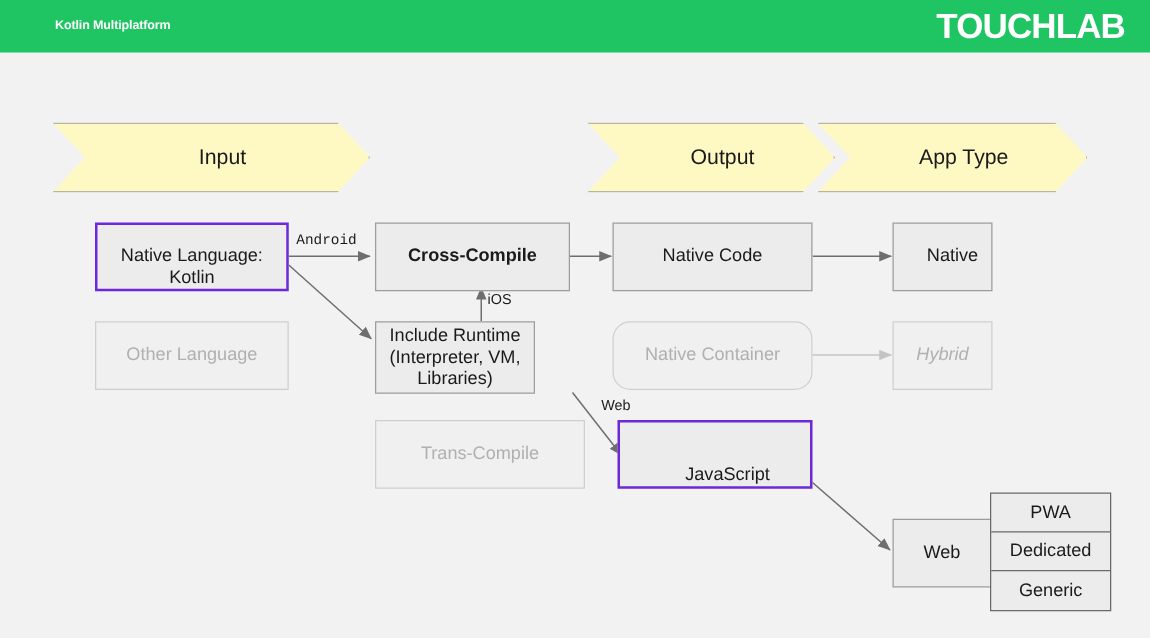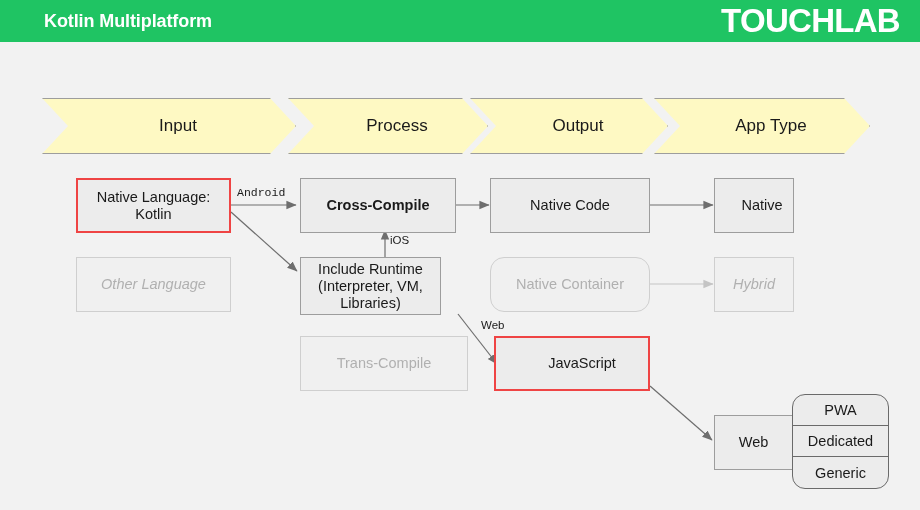--- a/index.html
+++ b/index.html
@@ -24,33 +24,33 @@
     background: #1fc463;
     box-sizing: border-box;
   }
   .header-title {
     position: absolute;
     left: 44px;
     top: 0;
     height: 54px;
     line-height: 42px;
     color: #ffffff;
-    font-size: 18px;
+    font-size: 10px;
     font-weight: bold;
     letter-spacing: -0.1px;
     white-space: nowrap;
   }
   .header-logo {
     position: absolute;
     right: 20px;
     top: 0;
     height: 42px;
     line-height: 42px;
     color: #ffffff;
-    font-size: 33px;
+    font-size: 28px;
     font-weight: bold;
     letter-spacing: -0.7px;
     white-space: nowrap;
   }
 
   
   .canvas {
     position: absolute;
     left: 0; top: 42px;
     width: 920px;
@@ -89,21 +89,22 @@
     border: 1px solid #9d9d9d;
     display: flex;
     align-items: center;
     justify-content: center;
     text-align: center;
     color: #1a1a1a;
     font-size: 14.5px;
     line-height: 17px;
   }
   .node.emph {
-    border: 2px solid #ef4444;
+    border: 2px solid #6d28d9;
+    align-items: flex-end;
   }
   .node.dim {
     border: 1px solid #cfcfcf;
     color: #b0b0b0;
     background: #f0f0f0;
   }
 
   
   .edge-label {
     position: absolute;
@@ -165,23 +166,20 @@
     <path d="M650,242 L713,242" stroke="#c4c4c4" stroke-width="1.2" fill="none" marker-end="url(#ahd)"></path>
 
     <path d="M458,272 L497,322" stroke="#6e6e6e" stroke-width="1.2" fill="none" marker-end="url(#ah)"></path>
 
     <path d="M650,344 L712,398" stroke="#6e6e6e" stroke-width="1.2" fill="none" marker-end="url(#ah)"></path>
   </svg>
 
   <div class="chevron" style="left:42px;  top:56px;  width:254px;">
     <span>Input</span>
   </div>
-  <div class="chevron" style="left:288px; top:56px;  width:200px;">
-    <span>Process</span>
-  </div>
   <div class="chevron" style="left:470px; top:56px;  width:198px;">
     <span>Output</span>
   </div>
   <div class="chevron" style="left:654px; top:56px;  width:216px;">
     <span>App Type</span>
   </div>
 
   <div class="node emph" style="left:76px; top:136px; width:155px; height:55px;">
     <div>
       <div>Native Language:</div>
@@ -194,25 +192,25 @@
   </div>
 
   <div class="node" style="left:490px; top:136px; width:160px; height:55px;justify-content:center;">
     <span>Native Code</span>
   </div>
 
   <div class="node" style="left:714px; top:136px; width:80px; height:55px;padding-left:16px;">
     <span>Native</span>
   </div>
 
-  <div class="node dim" style="left:76px; top:215px; width:155px; height:55px;font-style:italic;">
+  <div class="node dim" style="left:76px; top:215px; width:155px; height:55px;">
     <span>Other Language</span>
   </div>
 
-  <div class="node" style="left:300px; top:215px; width:141px; height:58px;">
+  <div class="node" style="left:300px; top:215px; width:128px; height:58px;">
     <div>
       <div>Include Runtime</div>
       <div>(Interpreter, VM,</div>
       <div>Libraries)</div>
     </div>
   </div>
 
   <div class="node dim" style="left:490px; top:215px; width:160px; height:55px;border-radius:14px;">
     <span>Native Container</span>
   </div>
@@ -226,21 +224,21 @@
   </div>
 
   <div class="node emph" style="left:494px; top:294px; width:156px; height:55px;padding-left:20px;">
     <span>JavaScript</span>
   </div>
 
   <div class="node" style="left:714px; top:373px; width:79px; height:55px;">
     <span>Web</span>
   </div>
 
-  <div class="stack" style="left:792px; top:352px; width:97px; height:95px;border-radius:13px;">
+  <div class="stack" style="left:792px; top:352px; width:97px; height:95px;">
     <div class="stack-cell">PWA</div>
     <div class="stack-cell">Dedicated</div>
     <div class="stack-cell">Generic</div>
   </div>
 
   <div class="edge-label" style="left:237px; top:144px;font-family:Liberation Mono, monospace;">Android</div>
   <div class="edge-label" style="left:390px; top:192px;">iOS</div>
   <div class="edge-label" style="left:481px; top:277px;">Web</div>
 
 </div>

